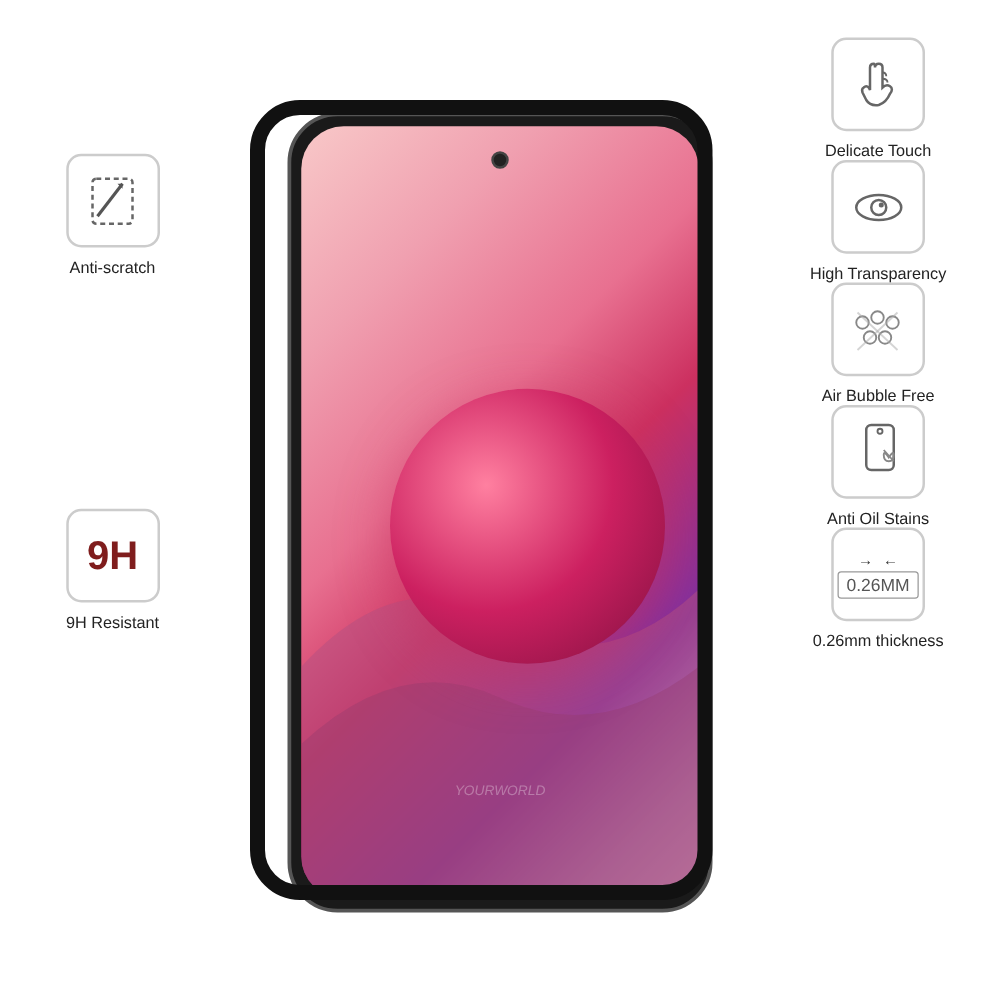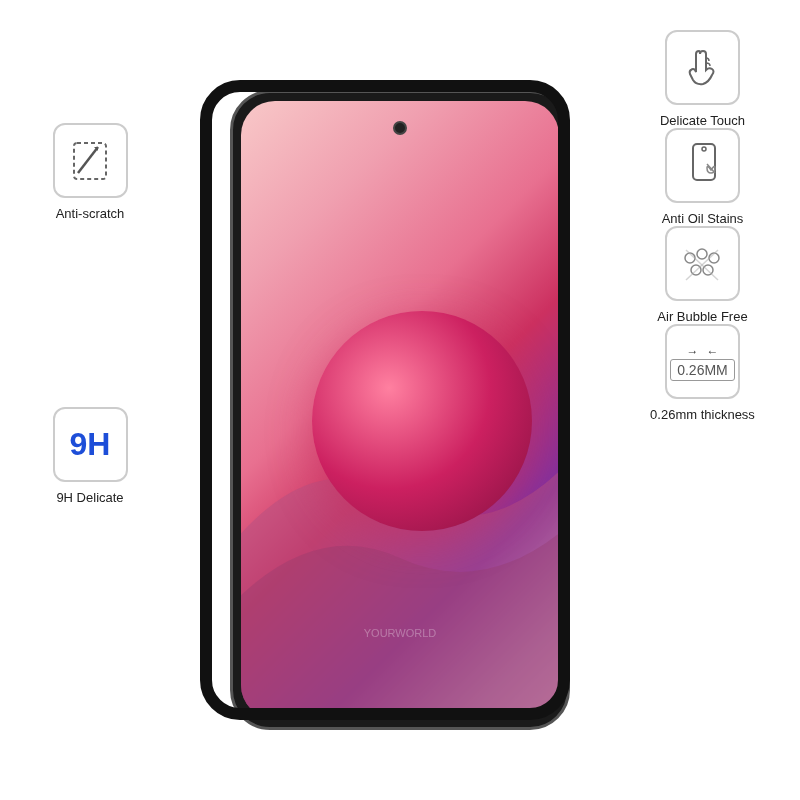--- a/index.html
+++ b/index.html
@@ -75,20 +75,21 @@
     }
 
     
     .phone-wrapper {
       position: absolute;
       left: 50%;
       top: 50%;
       transform: translate(-50%, -50%);
       width: 340px;
       height: 680px;
+      font-style: italic;
     }
 
     
     .glass-overlay {
       position: absolute;
       left: -30px;
       top: 20px;
       width: 370px;
       height: 640px;
       border: 12px solid #111;
@@ -162,21 +163,21 @@
 
     
     svg {
       display: block;
     }
 
     
     .hardness-text {
       font-size: 32px;
       font-weight: 900;
-      color: #1d4ed8;
+      color: #7f1d1d;
       font-family: Arial, sans-serif;
     }
 
     .thickness-box {
       display: flex;
       flex-direction: column;
       align-items: center;
       gap: 2px;
     }
     .thickness-inner {
@@ -211,21 +212,21 @@
       </div>
       <span class="feature-label">Anti-scratch</span>
     </div>
 
 
 
     <div class="feature-item">
       <div class="feature-icon-box">
         <span class="hardness-text">9H</span>
       </div>
-      <span class="feature-label">9H Delicate</span>
+      <span class="feature-label">9H Resistant</span>
     </div>
 
 
   </div>
 
   <div class="phone-wrapper">
 
     <div class="glass-overlay"></div>
     <div class="phone-body">
       <div class="phone-screen">
@@ -249,50 +250,60 @@
 
           <path d="M22 10 Q22 7 25 7 Q28 7 28 10 L28 26 Q31 23 34 25 Q37 27 34 31 Q31 38 25 40 Q18 41 15 36 L12 30 Q11 27 13 26 Q15 24 17 26 L18 28 L18 10 Q18 7 21 7 Q22 7 22 10 Z" fill="none" stroke="#666" stroke-width="2"></path>
 
           <path d="M28 14 Q31 14 31 17" fill="none" stroke="#666" stroke-width="1.5"></path>
           <path d="M28 19 Q32 19 32 22" fill="none" stroke="#666" stroke-width="1.5"></path>
         </svg>
       </div>
       <span class="feature-label">Delicate Touch</span>
     </div>
 
-
-    <div class="feature-item">
-      <div class="feature-icon-box">
-        <svg width="48" height="52" viewBox="0 0 48 52">
-
-          <rect x="14" y="4" width="22" height="36" rx="4" ry="4" fill="none" stroke="#666" stroke-width="2"></rect>
-          <circle cx="25" cy="9" r="2" fill="none" stroke="#666" stroke-width="1.5"></circle>
-
-          <path d="M32 30 Q36 24 36 28 Q36 33 32 33 Q28 33 28 28 Q28 24 32 30Z" fill="none" stroke="#888" stroke-width="1.5"></path>
-          <line x1="28" y1="24" x2="36" y2="33" stroke="#888" stroke-width="1.5"></line>
-        </svg>
-      </div>
-      <span class="feature-label">Anti Oil Stains</span>
+    <div class="feature-item">
+      <div class="feature-icon-box">
+        <svg width="52" height="48" viewBox="0 0 52 48">
+          <ellipse cx="26" cy="24" rx="18" ry="10" fill="none" stroke="#666" stroke-width="2"></ellipse>
+          <circle cx="26" cy="24" r="6" fill="none" stroke="#666" stroke-width="2"></circle>
+          <circle cx="28" cy="22" r="2" fill="#666"></circle>
+        </svg>
+      </div>
+      <span class="feature-label">High Transparency</span>
     </div>
 
     <div class="feature-item">
       <div class="feature-icon-box">
         <svg width="52" height="48" viewBox="0 0 52 48">
 
           <circle cx="14" cy="18" r="5" fill="none" stroke="#888" stroke-width="1.5"></circle>
           <circle cx="26" cy="14" r="5" fill="none" stroke="#888" stroke-width="1.5"></circle>
           <circle cx="38" cy="18" r="5" fill="none" stroke="#888" stroke-width="1.5"></circle>
           <circle cx="20" cy="30" r="5" fill="none" stroke="#888" stroke-width="1.5"></circle>
           <circle cx="32" cy="30" r="5" fill="none" stroke="#888" stroke-width="1.5"></circle>
 
           <line x1="10" y1="10" x2="42" y2="40" stroke="#aaa" stroke-width="1.5" opacity="0.5"></line>
           <line x1="42" y1="10" x2="10" y2="40" stroke="#aaa" stroke-width="1.5" opacity="0.5"></line>
         </svg>
       </div>
       <span class="feature-label">Air Bubble Free</span>
+    </div>
+
+    <div class="feature-item">
+      <div class="feature-icon-box">
+        <svg width="48" height="52" viewBox="0 0 48 52">
+
+          <rect x="14" y="4" width="22" height="36" rx="4" ry="4" fill="none" stroke="#666" stroke-width="2"></rect>
+          <circle cx="25" cy="9" r="2" fill="none" stroke="#666" stroke-width="1.5"></circle>
+
+          <path d="M32 30 Q36 24 36 28 Q36 33 32 33 Q28 33 28 28 Q28 24 32 30Z" fill="none" stroke="#888" stroke-width="1.5"></path>
+          <line x1="28" y1="24" x2="36" y2="33" stroke="#888" stroke-width="1.5"></line>
+        </svg>
+      </div>
+      <span class="feature-label">Anti Oil Stains</span>
     </div>
 
     <div class="feature-item">
       <div class="feature-icon-box">
         <div class="thickness-box">
           <div class="thickness-arrows">
             <span>→</span>
             <span style="margin:0 2px"></span>
             <span>←</span>
           </div>

